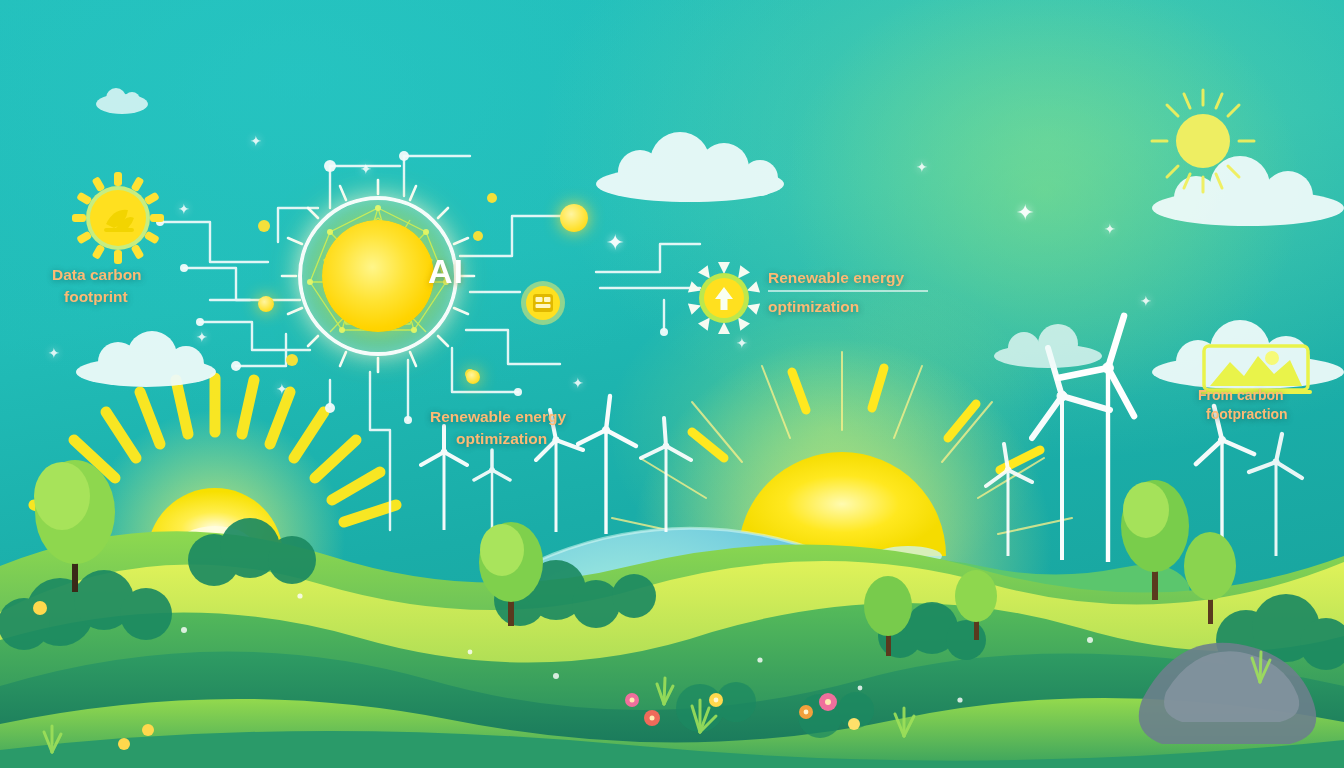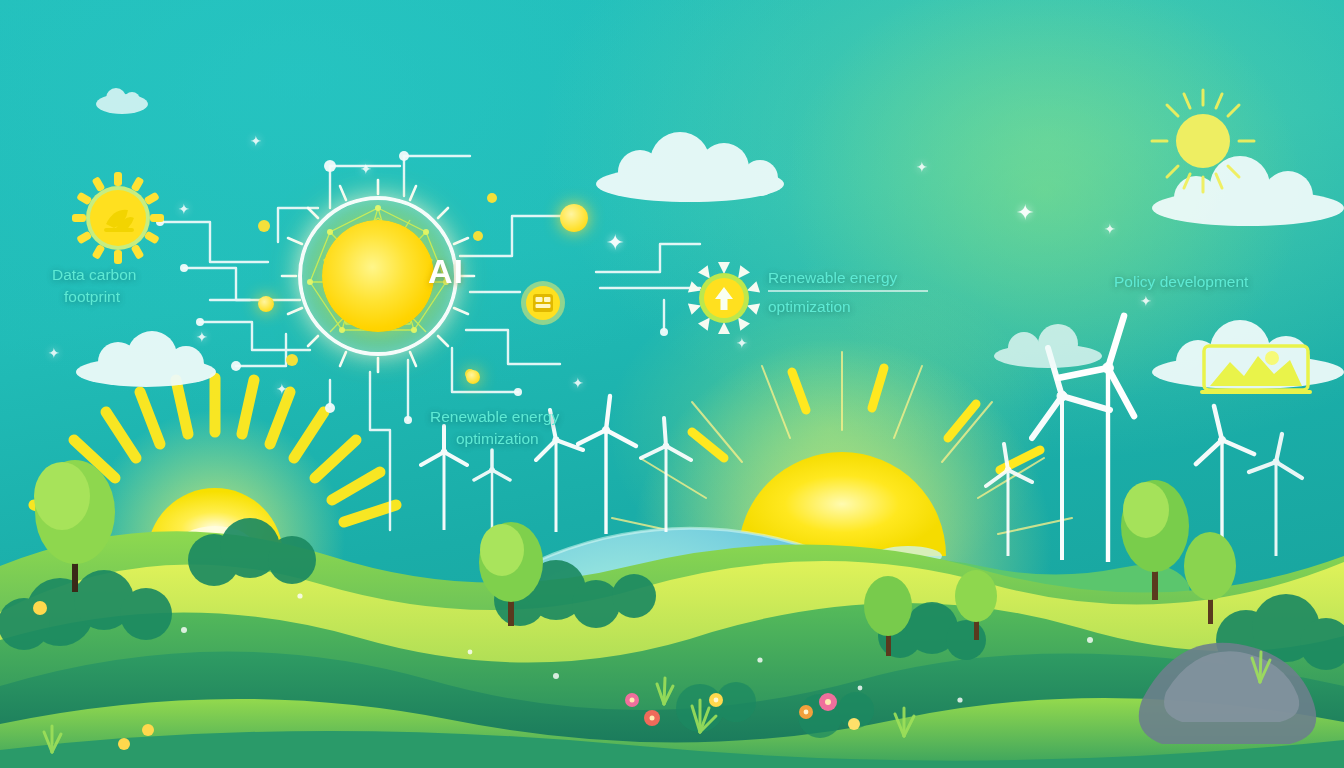--- a/index.html
+++ b/index.html
@@ -25,21 +25,21 @@
 
   
   .title{
     position:absolute;left:0;right:0;top:54px;text-align:center;
     color:#ffffff;font-weight:bold;font-size:31px;letter-spacing:.2px;
     text-shadow:0 2px 10px rgba(0,70,70,.30);
     font-family:"Liberation Sans",sans-serif;
   }
 
   
-  .lbl{position:absolute;color:#5eead4;font-weight:normal;font-size:15.5px;line-height:1.42;
+  .lbl{position:absolute;color:#fdba74;font-weight:bold;font-size:15.5px;line-height:1.42;
        text-shadow:0 1px 6px rgba(0,60,60,.45);}
 
   
   .spark{position:absolute;color:#ffffff;opacity:.85;font-size:14px;line-height:1;
          text-shadow:0 0 8px rgba(255,255,255,.8);}
   .spark.big{font-size:22px;opacity:.95;}
 
   
   .hub{position:absolute;left:292px;top:190px;width:172px;height:172px;}
   .hub .ring{
@@ -726,18 +726,19 @@
     <div>Renewable energy</div>
     <div style="margin-left:26px">optimization</div>
   </div>
 
   <div class="lbl" style="left:768px;top:267px;width:220px;">
     <div>Renewable energy</div>
     <div style="margin-top:7px">optimization</div>
   </div>
   <div style="position:absolute;left:768px;top:290px;width:160px;height:2px;background:rgba(255,255,255,.6)"></div>
 
-  <div class="lbl" style="left:1114px;top:271px;width:230px;">
-    <div>Policy development</div>
+
+  <div class="lbl" style="left:1198px;top:386px;width:146px;font-size:14px;line-height:1.35;">
+    <div>From carbon</div>
+    <div style="margin-left:8px">footpraction</div>
   </div>
 
-
 </div>
 
 </body></html>

